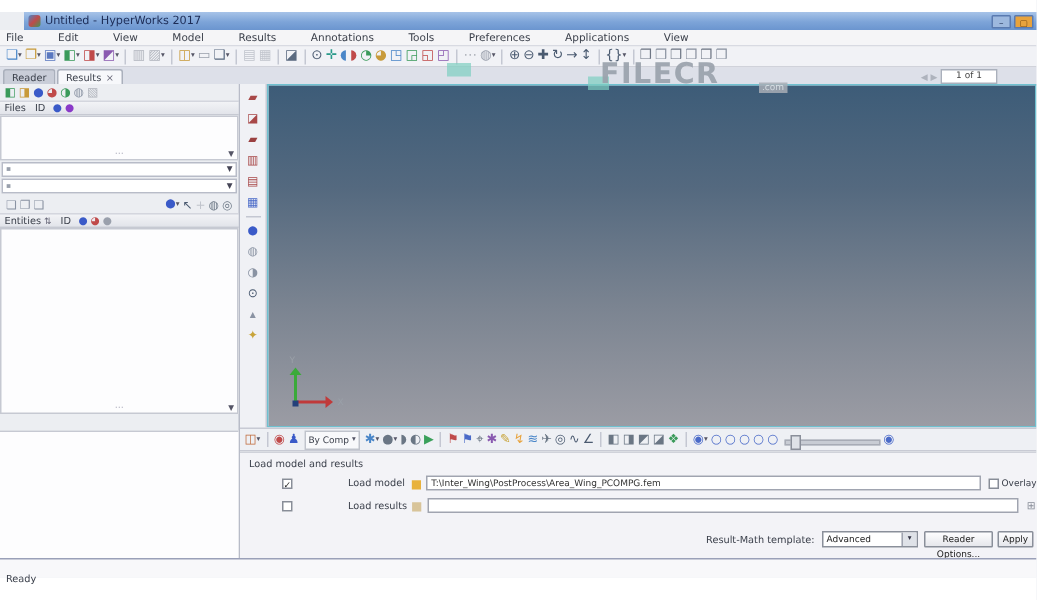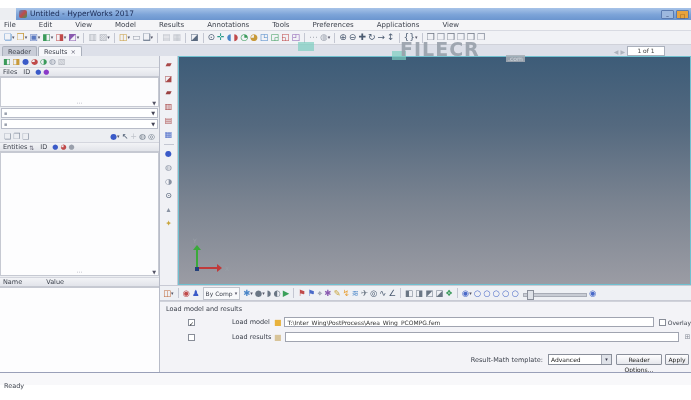--- a/index.html
+++ b/index.html
@@ -315,24 +315,20 @@
         </span>
     </div>
 
     <div class="lp-row white-area tree-area">
       <div class="area-foot">
         <span class="resize-dots">⋯</span>
         <span class="foot-arrow">▼</span>
       </div>
     </div>
 
-    <div class="lp-row lp-header props-header">
-      <span>Name</span>
-      <span class="props-value-label">Value</span>
-    </div>
     <div class="lp-row props-area"></div>
   </div>
 
   <div class="vstrip">
       <span class="ticon" style="color: rgb(168, 72, 72);">▰</span>
       <span class="ticon" style="color: rgb(168, 72, 72);">◪</span>
       <span class="ticon" style="color: rgb(154, 64, 64);">▰</span>
       <span class="ticon" style="color: rgb(168, 72, 72);">▥</span>
       <span class="ticon" style="color: rgb(168, 72, 72);">▤</span>
       <span class="ticon" style="color: rgb(74, 106, 200);">▦</span>

